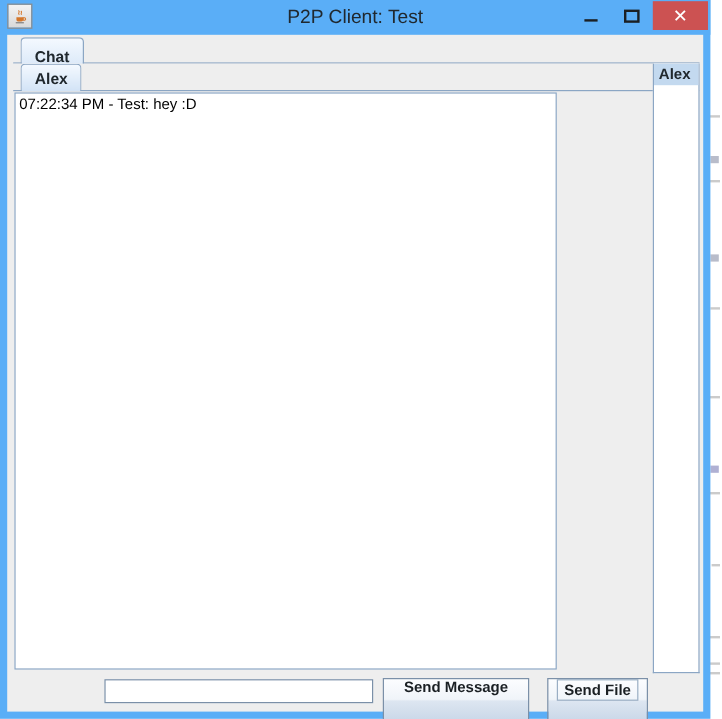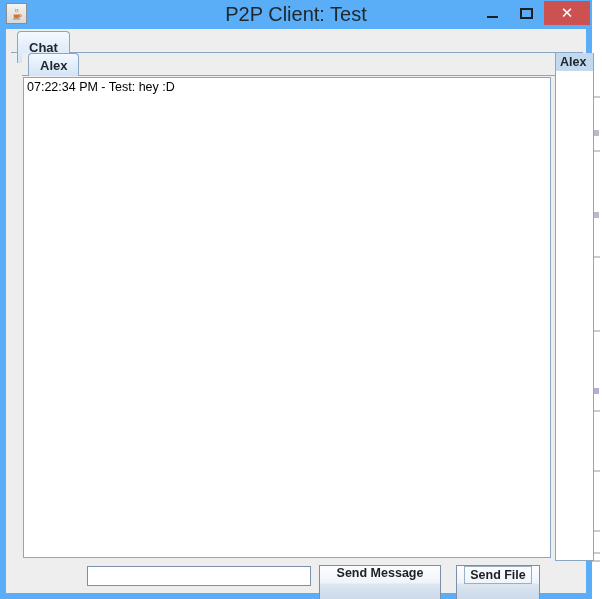--- a/index.html
+++ b/index.html
@@ -61,21 +61,21 @@
     display: flex;
     align-items: center;
     justify-content: center;
   }
   #title-text {
     position: absolute;
     left: 0; right: 0; top: 0;
     height: 29px;
     line-height: 29px;
     text-align: center;
-    font-size: 20px;
+    font-size: 16px;
     color: #20282e;
   }
   .win-btn {
     position: absolute;
     top: 0;
     height: 26px;
     display: flex;
     align-items: center;
     justify-content: center;
   }
@@ -143,21 +143,21 @@
     color: #20282e;
     display: flex;
     align-items: center;
     padding: 0 11px;
   }
   #tab-chat { left: 6px; }
 
   
   #inner-pane {
     position: absolute;
-    left: 16px;
+    left: 5px;
     top: 24px;
     width: 572px;
     height: 508px;
   }
   #inner-tabstrip {
     position: absolute;
     left: 0; top: 0;
     width: 100%; height: 23px;
     background: #eeeeee;
     border-bottom: 1px solid #8ba6c4;
@@ -169,21 +169,21 @@
   #inner-content {
     position: absolute;
     left: 0;
     top: 23px;
     width: 572px;
     height: 485px;
   }
   #chat-log {
     position: absolute;
     left: 1px; top: 1px;
-    width: 528px;
+    width: 452px;
     height: 481px;
     background: #ffffff;
     border: 1px solid #8ba6c4;
     box-sizing: border-box;
     padding: 2px 3px;
     overflow: hidden;
   }
   .chat-line {
     font-size: 12.5px;
     line-height: 15px;

